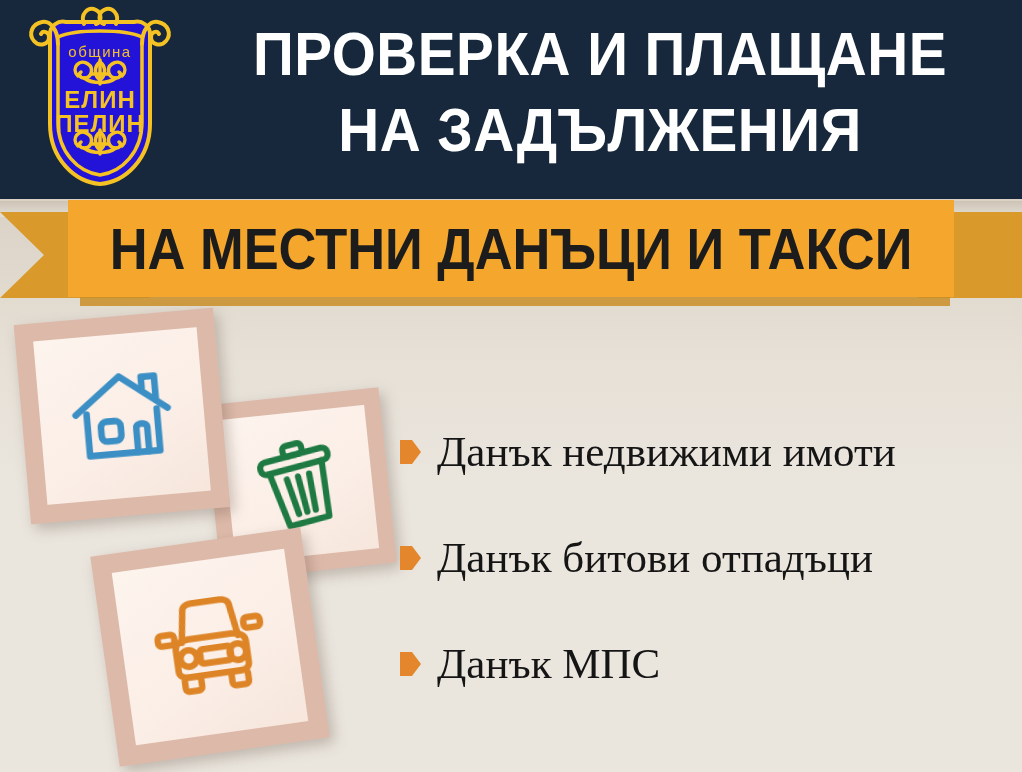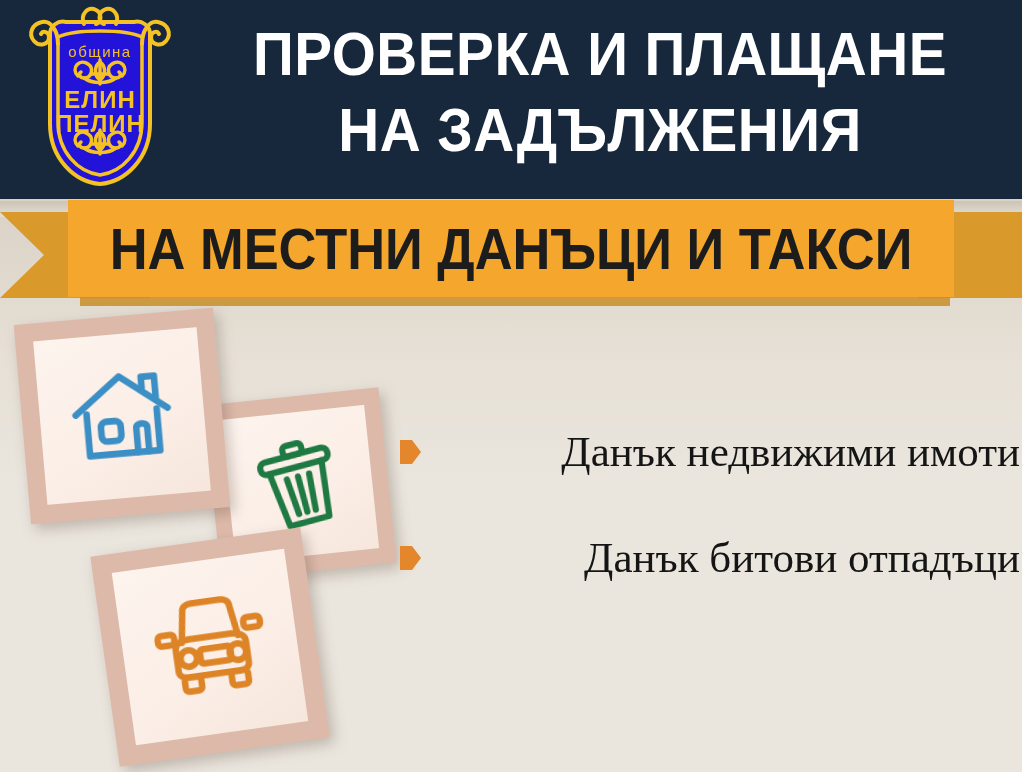--- a/index.html
+++ b/index.html
@@ -91,21 +91,21 @@
       linear-gradient(#000,#000);
   }
   .stamp .inner{
     position:absolute;
     background:linear-gradient(150deg,#fdf4ee 0%,#fbeee6 60%,#f6e6dc 100%);
   }
   .stamp svg{position:absolute;}
 
   
   .list{position:absolute;left:400px;top:430px;width:620px;z-index:4;}
-  .row{display:flex;align-items:center;height:44px;margin-bottom:62px;justify-content:space-between;}
+  .row{display:flex;align-items:center;height:44px;margin-bottom:62px;}
   .bullet{
     width:21px;height:24px;margin-right:16px;flex:0 0 auto;
     background:#e4872c;
     clip-path:polygon(0 0,12px 0,21px 12px,12px 24px,0 24px);
   }
   .row-label{
     font-family:"Liberation Serif",serif;
     font-size:43px;color:#151515;line-height:44px;white-space:nowrap;
   }
 </style>
@@ -221,15 +221,19 @@
 
   <div class="list">
     <div class="row">
       <span class="bullet"></span>
       <span class="row-label">Данък недвижими имоти</span>
     </div>
     <div class="row">
       <span class="bullet"></span>
       <span class="row-label">Данък битови отпадъци</span>
     </div>
+    <div class="row">
+      <span class="bullet"></span>
+      <span class="row-label">Данък МПС</span>
+    </div>
   </div>
 
 </div>
 
 </body></html>

